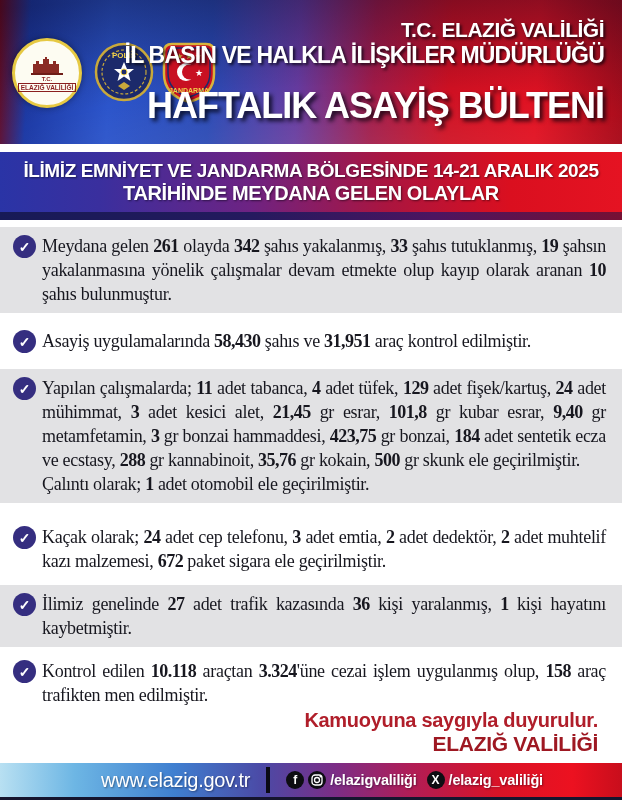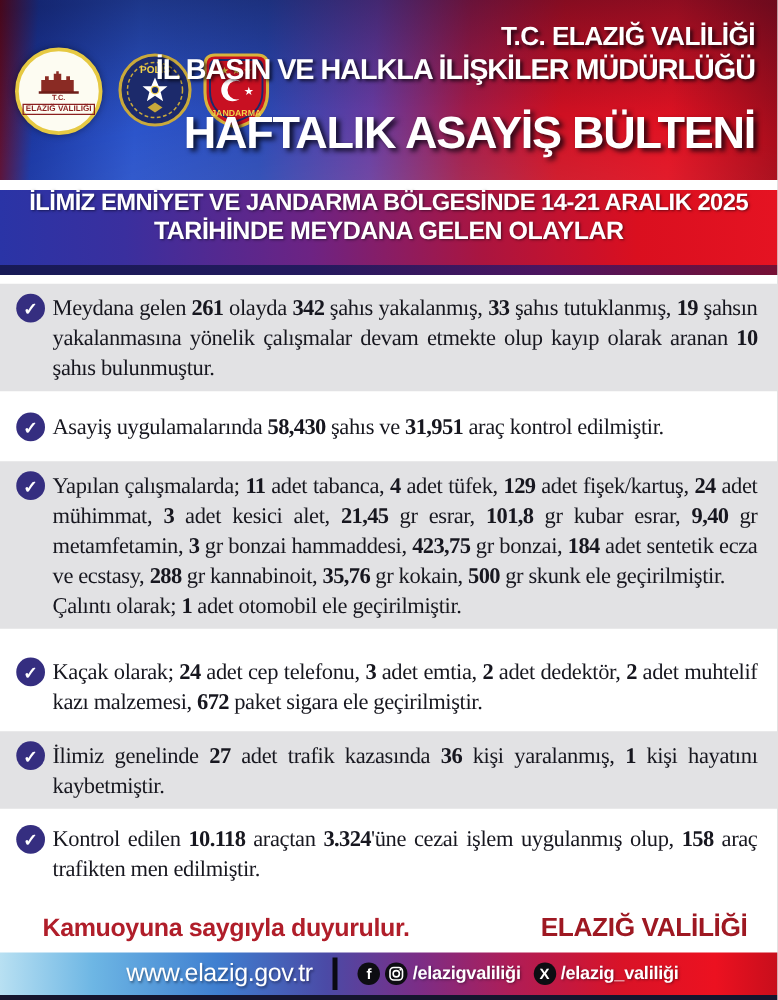--- a/index.html
+++ b/index.html
@@ -23,42 +23,42 @@
   .logo { position:absolute; z-index:3; }
   .logo-valilik { left:12px; top:38px; width:70px; height:70px; border-radius:50%; background:#fdfcf2; border:3px solid #e6c943; display:flex; flex-direction:column; align-items:center; justify-content:center; box-shadow:0 0 6px rgba(0,0,0,0.4); }
   .lv-tc { font-size:6px; font-weight:bold; color:#8a1f1f; }
   .lv-label { font-size:6.5px; font-weight:bold; color:#8a1f1f; border:1px solid #8a1f1f; padding:0 2px; margin-top:1px; white-space:nowrap; }
   .logo-polis { left:94px; top:42px; width:60px; height:60px; }
   .logo-jandarma { left:158px; top:40px; width:62px; height:66px; }
 
   
   .white-gap { height:8px; background:#fff; flex:none; }
   .banner {
-    height:60px; flex:none; display:flex; flex-direction:column; align-items:center; justify-content:flex-start;
+    height:60px; flex:none; display:flex; flex-direction:column; align-items:center; justify-content:center;
     background:linear-gradient(90deg,#2a34a6 0%,#3a2f9e 16%,#6d2383 40%,#aa1540 62%,#da0f1f 82%,#e51322 100%);
     color:#fff;
   }
   .banner-line1 { font-size:19px; font-weight:bold; letter-spacing:-0.4px; white-space:nowrap; text-shadow:1px 1px 2px rgba(0,0,10,0.5); }
   .banner-line2 { font-size:20px; font-weight:bold; letter-spacing:-0.4px; white-space:nowrap; text-shadow:1px 1px 2px rgba(0,0,10,0.5); }
   .banner-underline { height:8px; flex:none; background:linear-gradient(90deg,#171a56 0%,#241a5e 40%,#4c1560 70%,#761034 100%); }
 
   
   .main { flex:1; display:flex; flex-direction:column; background:#fff; padding-top:7px; }
   .bullet-row { position:relative; padding:7px 16px 7px 42px; }
   .bullet-row.shaded { background:#e2e2e4; }
   .bullet-row.plain { padding-top:2px; padding-bottom:2px; }
   .check { position:absolute; left:13px; top:8px; width:23px; height:23px; border-radius:50%; background:#352e80; color:#fff; font-size:14px; font-weight:bold; display:flex; align-items:center; justify-content:center; line-height:1; }
   .bullet-row.plain .check { top:3px; }
   .bullet-text { color:#17171f; font-size:18px; line-height:24px; letter-spacing:-0.3px; }
   .para { text-align:justify;font-family:Liberation Serif, serif; }
   .num { font-weight:bold; letter-spacing:-0.5px; }
   .mb14 { margin-bottom:14px; } .mb20 { margin-bottom:20px; } .mb10 { margin-bottom:10px; }
 
   
-  .signoff { margin-top:auto; display:flex; justify-content:space-between; align-items:flex-end; padding:0 24px 7px 34px; }
+  .signoff { margin-top:auto; display:flex; justify-content:space-between; align-items:flex-end; padding:0 24px 7px 34px;flex-direction:column; }
   .signoff-left { color:#b01e2a; font-size:20px; font-weight:bold; letter-spacing:-0.3px; }
   .signoff-right { color:#9e1822; font-size:21px; font-weight:bold; letter-spacing:-0.3px; }
 
   
   .footer {
     height:34px; flex:none; display:flex; align-items:center; justify-content:center; gap:10px;
     background:linear-gradient(90deg,#b8e0f2 0%,#6db6e4 12%,#3f7fd0 28%,#4b4aa6 42%,#7c2d86 54%,#b01d56 66%,#d91327 80%,#ec1120 92%,#c80e1c 100%);
     color:#fff;
     padding-left:22px;
   }

